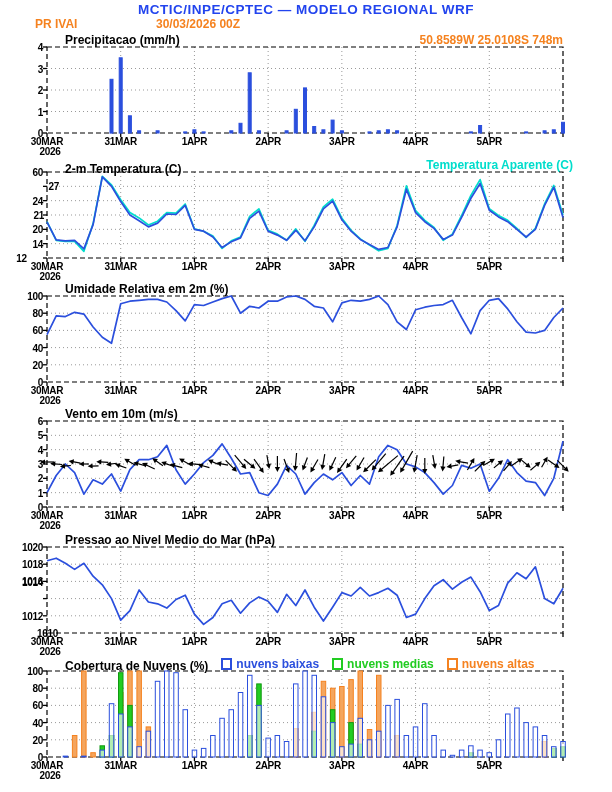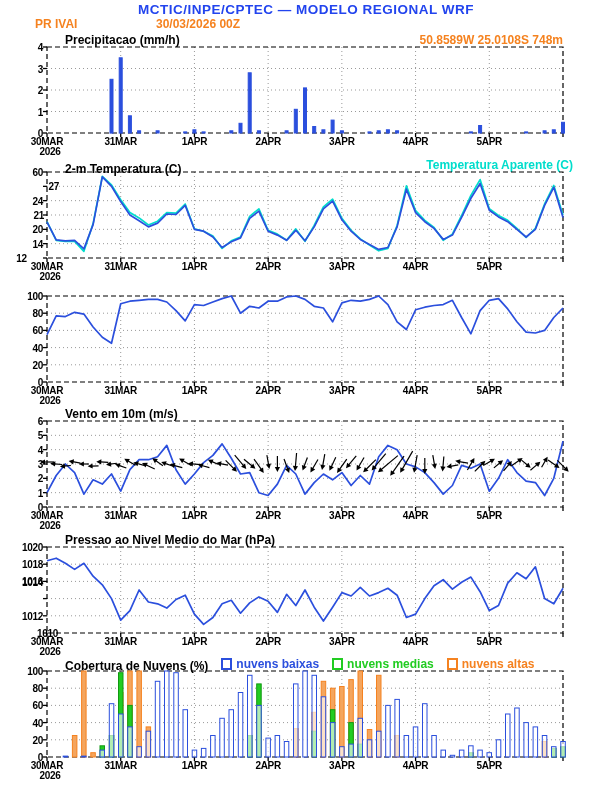--- a/index.html
+++ b/index.html
@@ -29,20 +29,21 @@
     <span class="station">PR IVAI</span>
     <span class="run">30/03/2026 00Z</span>
   </div>
 
   <div class="ptitle t0">Precipitacao (mm/h)</div>
   <div class="loc-right" style="color: rgb(245, 130, 31);">50.8589W 25.0108S 748m</div>
 
   <div class="ptitle t1">2-m Temperatura (C)</div>
   <div class="cyan-right" style="color: rgb(0, 221, 204);">Temperatura Aparente (C)</div>
 
+  <div class="ptitle t2">Umidade Relativa em 2m (%)</div>
   <div class="ptitle t3">Vento em 10m (m/s)</div>
   <div class="ptitle t4">Pressao ao Nivel Medio do Mar (hPa)</div>
 
   <div class="ptitle t5">
     <span>Cobertura de Nuvens (%)</span><span class="legend" style="color: rgb(43, 79, 221);">
         <span class="sq" id="sq-baixas" style="border-color: rgb(43, 79, 221);"></span>
         <span>nuvens baixas</span>
       </span><span class="legend" style="color: rgb(34, 204, 34);">
         <span class="sq" id="sq-medias" style="border-color: rgb(34, 204, 34);"></span>
         <span>nuvens medias</span>

